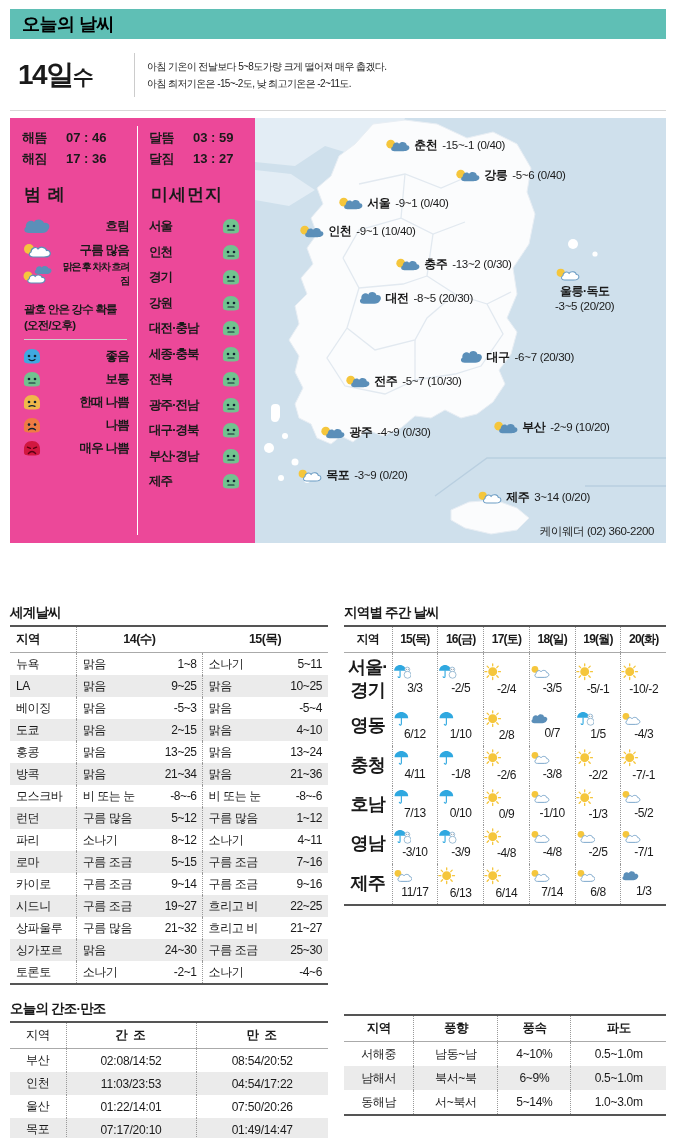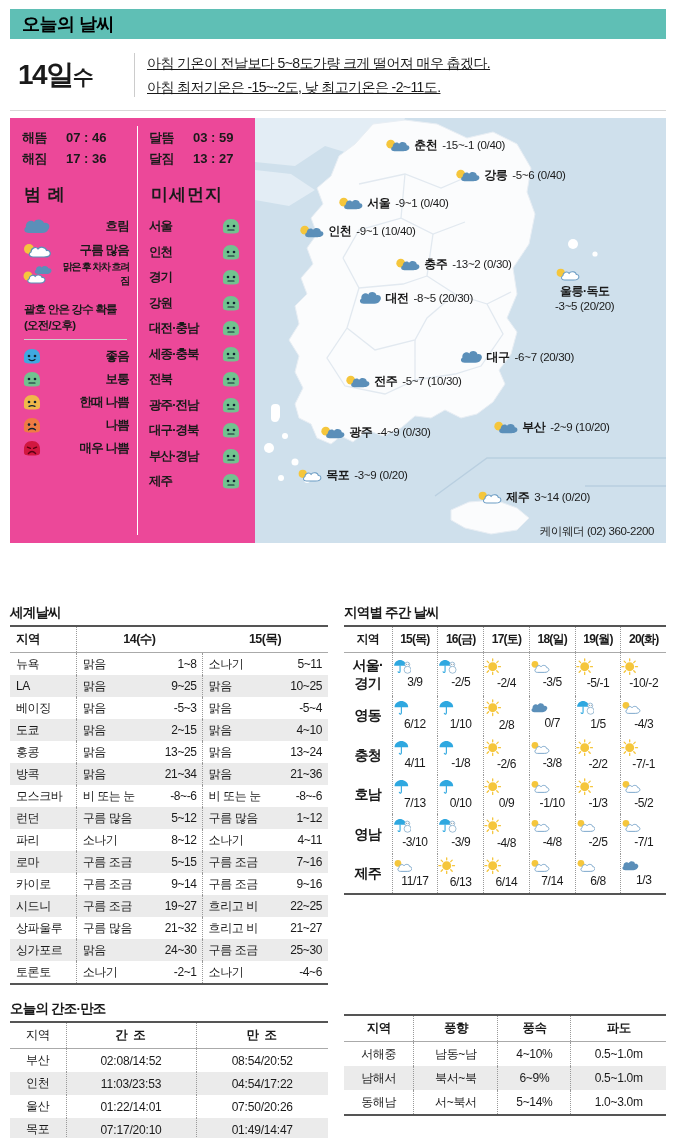--- a/index.html
+++ b/index.html
@@ -36,21 +36,21 @@
   .summary .date {
     font-size: 28px;
     font-weight: bold;
     letter-spacing: -1.5px;
     width: 124px;
     padding-left: 8px;
     white-space: nowrap;
   }
   .summary .date .dw { font-size: 21px; }
   .summary .divider { width: 1px; height: 44px; background: #cccccc; margin-right: 12px; }
-  .summary .lines { font-size: 14px; line-height: 1.75; letter-spacing: -0.6px; text-decoration: underline; }
+  .summary .lines { font-size: 10px; line-height: 1.75; letter-spacing: -0.6px; }
 
   .hrule { margin: 7px 10px 0 10px; height: 1px; background: #d8d8d8; }
 
   
   .toppanel {
     position: relative;
     margin: 7px 10px 0 10px;
     height: 425px;
     display: flex;
   }
@@ -142,21 +142,21 @@
     padding: 4px 0; font-size: 12px; font-weight: bold; letter-spacing: -0.8px;
     text-align: center; border-right: 1px dotted #999;
   }
   .weekly thead th:last-child { border-right: none; }
   .weekly tbody td {
     text-align: center; padding: 3px 0 4px 0; border-right: 1px dotted #999;
     vertical-align: middle;
   }
   .weekly tbody td:last-child { border-right: none; }
   .weekly tbody td.rg {
-    font-size: 14px; font-weight: bold; letter-spacing: -0.8px; width: 48px; line-height: 1.3;
+    font-size: 18px; font-weight: bold; letter-spacing: -0.8px; width: 48px; line-height: 1.3;
   }
   .weekly tbody tr:last-child td { border-bottom: 2px solid #555; }
   .weekly .tmp { font-size: 12px; letter-spacing: -0.4px; margin-top: 1px; }
 
   
   .tide { left: 10px; top: 1000px; width: 318px; }
   .tide table { font-size: 12px; }
   .tide thead th {
     border-top: 2px solid #555; border-bottom: 1px solid #aaa;
     padding: 4px 0; font-size: 12.5px; font-weight: bold; letter-spacing: 1px; text-align: center;
@@ -770,21 +770,21 @@
     <tbody id="weekly-rows">
         <tr>
           <td class="rg">서울·<br>경기</td>
           <td><span><svg width="18.6" height="15.5" viewBox="0 0 30 25">
                 <path d="M1.8 11 C1.8 5.4 6.6 1.6 11.4 1.6 C16.2 1.6 21 5.4 21 11 Z" fill="#2fa8e0"></path>
                 <path d="M11.4 11 L11.4 19.6 C11.4 22 9 22.6 8.2 20.6" stroke="#2fa8e0" stroke-width="1.8" fill="none" stroke-linecap="round"></path>
                 <circle cx="23" cy="9" r="4" fill="#ffffff" stroke="#7fa9c8" stroke-width="1.2"></circle>
                 <circle cx="23.5" cy="17.4" r="5.6" fill="#ffffff" stroke="#7fa9c8" stroke-width="1.2"></circle>
                 <circle cx="21.6" cy="8.4" r="0.8" fill="#456"></circle>
                 <circle cx="24.6" cy="8.4" r="0.8" fill="#456"></circle>
-              </svg></span><div class="tmp">3/9</div></td>
+              </svg></span><div class="tmp">3/3</div></td>
           <td><span><svg width="18.6" height="15.5" viewBox="0 0 30 25">
                 <path d="M1.8 11 C1.8 5.4 6.6 1.6 11.4 1.6 C16.2 1.6 21 5.4 21 11 Z" fill="#2fa8e0"></path>
                 <path d="M11.4 11 L11.4 19.6 C11.4 22 9 22.6 8.2 20.6" stroke="#2fa8e0" stroke-width="1.8" fill="none" stroke-linecap="round"></path>
                 <circle cx="23" cy="9" r="4" fill="#ffffff" stroke="#7fa9c8" stroke-width="1.2"></circle>
                 <circle cx="23.5" cy="17.4" r="5.6" fill="#ffffff" stroke="#7fa9c8" stroke-width="1.2"></circle>
                 <circle cx="21.6" cy="8.4" r="0.8" fill="#456"></circle>
                 <circle cx="24.6" cy="8.4" r="0.8" fill="#456"></circle>
               </svg></span><div class="tmp">-2/5</div></td>
           <td><span><svg width="17.36" height="17.36" viewBox="0 0 28 28">
                 <g stroke="#f5c63c" stroke-width="2.1" stroke-linecap="round">

